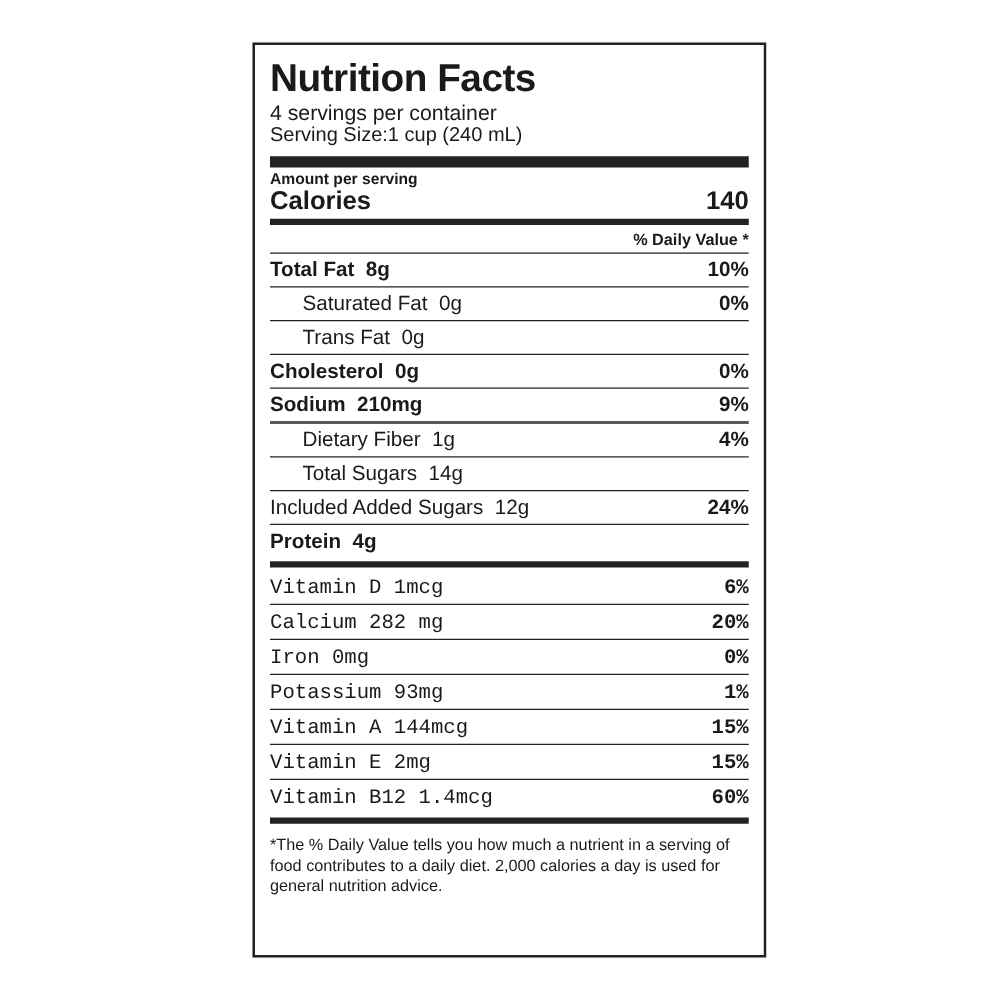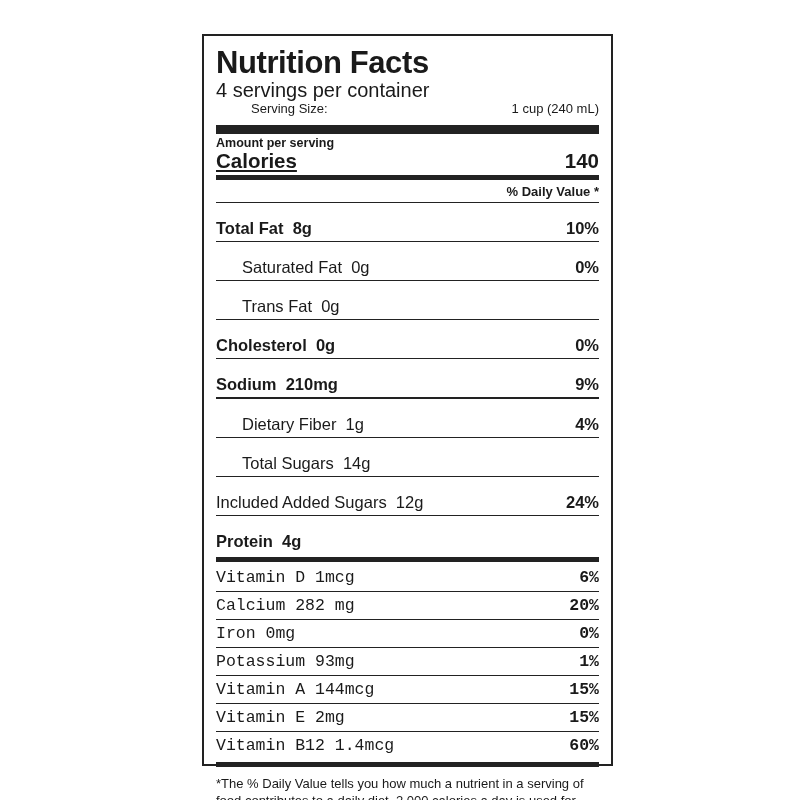--- a/index.html
+++ b/index.html
@@ -37,31 +37,30 @@
     bottom: 8px;
   }
   .title {
     font-weight: bold;
     font-size: 31px;
     line-height: 34px;
     letter-spacing: -0.4px;
     margin: 2px 0 1px 0;
   }
   .servings {
-    font-size: 20px;
+    font-size: 17px;
     line-height: 19px;
   }
   .serv-size-row {
     display: flex;
-    justify-content: space-between;
-    align-items: baseline;
-    font-size: 13px;
+    justify-content: flex-start;
+    align-items: baseline;
+    font-size: 16px;
     line-height: 20px;
     margin-top: -1px;
-    margin-left: 35px;
   }
   .rule-thick {
     border-top: 9px solid #222222;
     margin: 6px 0 2px 0;
   }
   .rule-med {
     border-top: 5px solid #222222;
     margin: 3px 0 2px 0;
   }
   .rule-thin {
@@ -81,41 +80,39 @@
   .cal-row {
     display: flex;
     justify-content: space-between;
     align-items: baseline;
     font-weight: bold;
     margin-top: -2px;
   }
   .cal-label {
     font-size: 20.5px;
     line-height: 23px;
-    text-decoration: underline;
   }
   .cal-value {
     font-size: 20.5px;
     line-height: 23px;
   }
   .dv-head {
     text-align: right;
     font-size: 13px;
     font-weight: bold;
     line-height: 16px;
     padding: 2px 0 2px 0;
   }
   .row {
     display: flex;
     justify-content: space-between;
     align-items: baseline;
     font-size: 16.5px;
     line-height: 20px;
     padding: 3px 0 3px 0;
-    margin-top: 12px;
   }
   .row .name { white-space: pre; }
   .row.bold { font-weight: bold; }
   .row .pct { font-weight: bold; }
   .indent1 { padding-left: 26px; }
   .vit-row {
     display: flex;
     justify-content: space-between;
     align-items: baseline;
     font-size: 16.5px;

